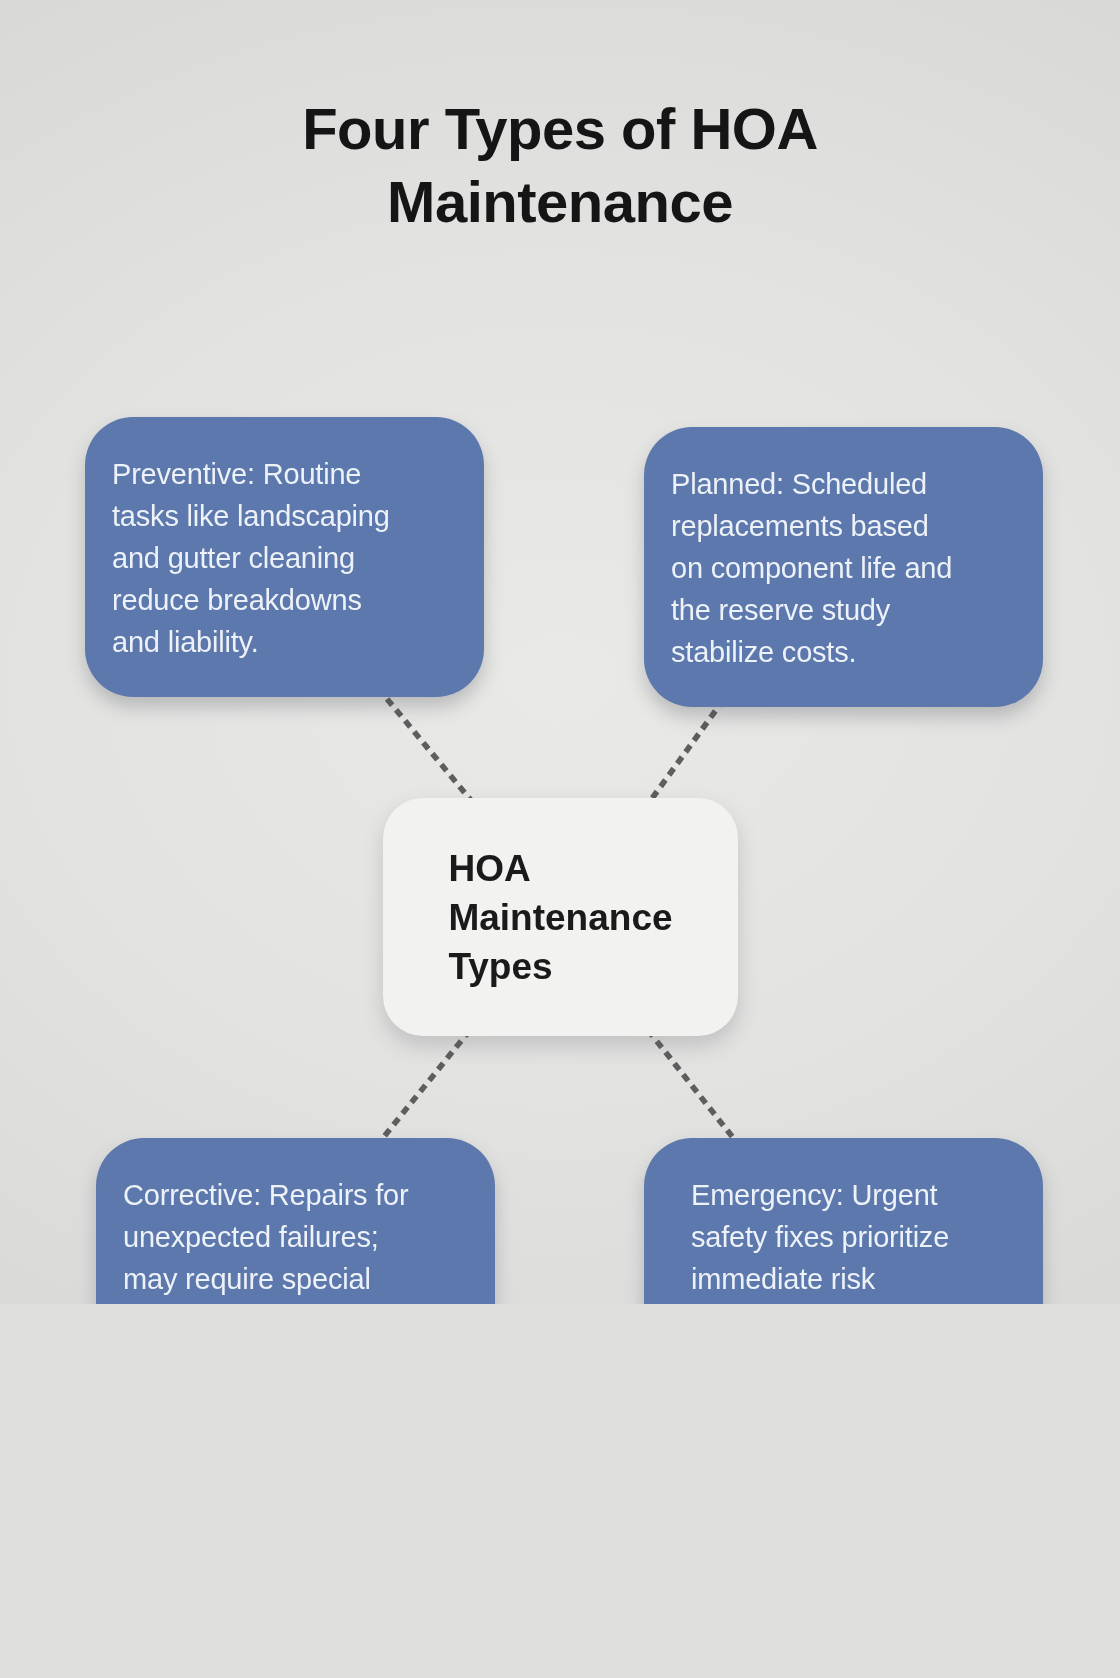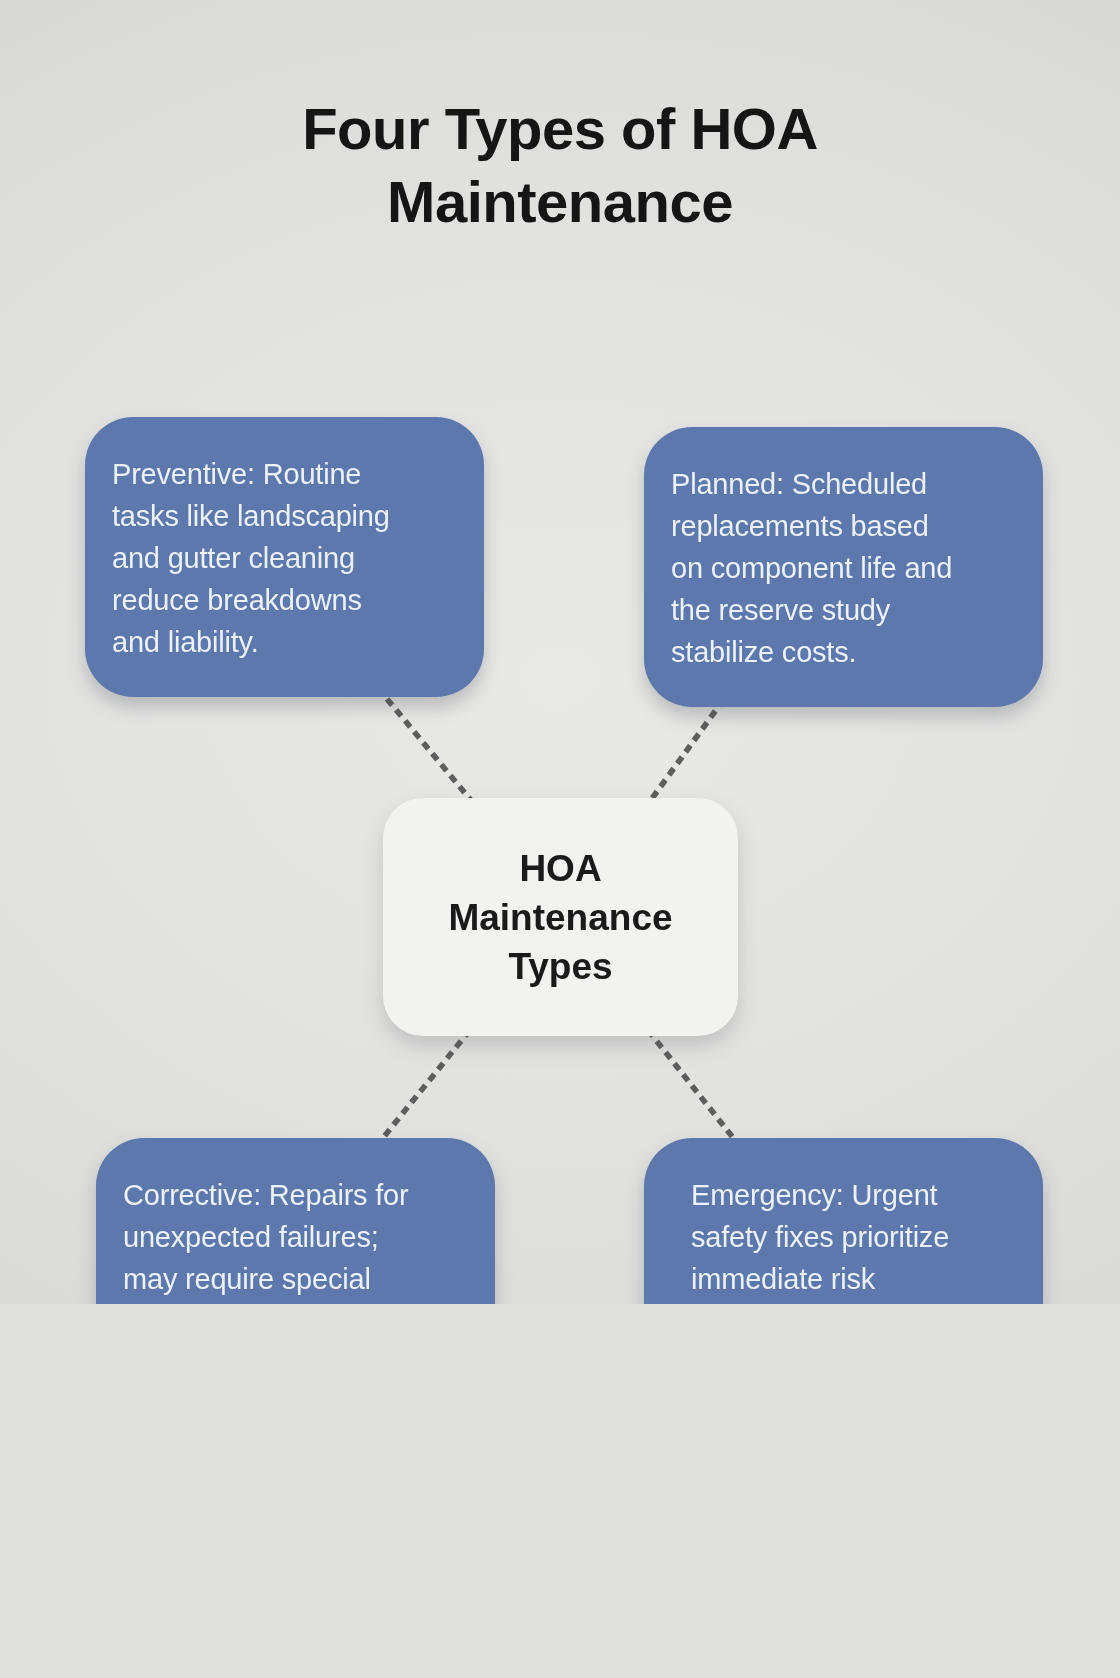--- a/index.html
+++ b/index.html
@@ -71,21 +71,20 @@
     height: 238px;
     background: #f2f2f1;
     border-radius: 40px;
     box-shadow: 0 10px 20px rgba(90, 92, 96, 0.25);
     z-index: 3;
     display: flex;
     align-items: center;
     justify-content: center;
   }
   .center-node .center-label {
-    text-align: center;
     font-size: 37px;
     line-height: 49px;
     font-weight: 700;
     color: #1a1a1a;
     white-space: pre-line;
   }
   .logo {
     position: absolute;
     left: 720px;
     top: 1537px;

